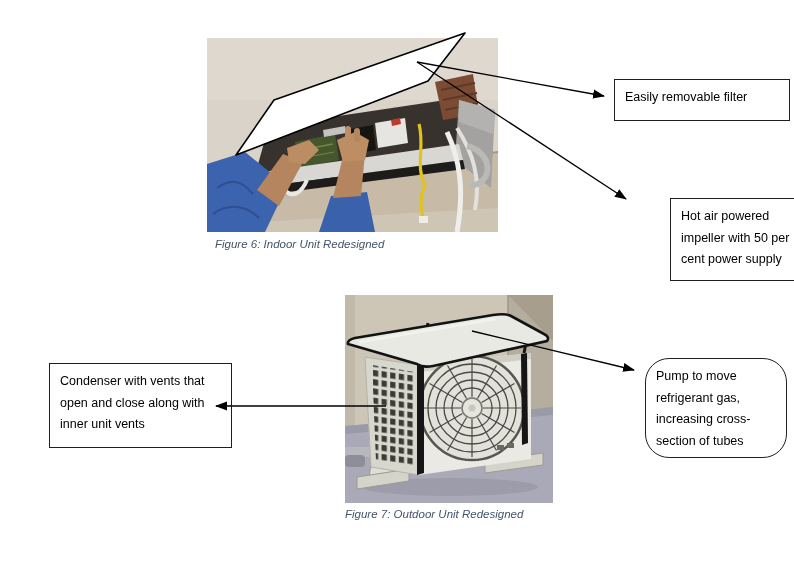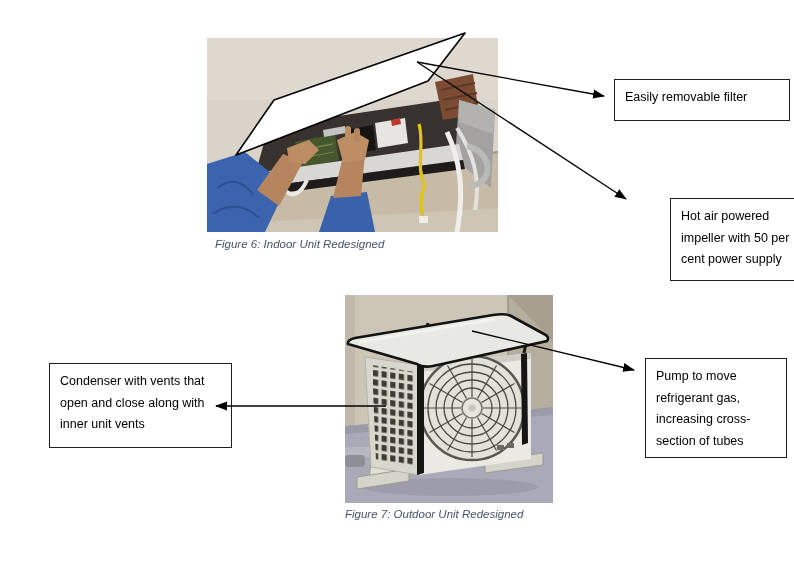--- a/index.html
+++ b/index.html
@@ -149,21 +149,21 @@
   <div class="callout z2" style="left:614px;top:79px;width:176px;height:42px;">Easily removable filter</div>
 
   <div class="callout z2" style="left:634px;top:198px;width:154px;height:83px;margin-left:36px;">Hot air powered
 impeller with 50 per
 cent power supply</div>
 
   <div class="callout z2" style="left:17px;top:363px;width:183px;height:85px;margin-left:32px;">Condenser with vents that
 open and close along with
 inner unit vents</div>
 
-  <div class="callout z2" style="left:645px;top:358px;width:142px;height:100px;">Pump to move
+  <div class="callout z2" style="left:645px;top:358px;width:142px;height:100px;border-radius:24px;">Pump to move
 refrigerant gas,
 increasing cross-
 section of tubes</div>
 
   <svg class="overlay" width="794" height="577" viewBox="0 0 794 577">
     <defs>
       <marker id="ah" markerUnits="userSpaceOnUse" markerWidth="12" markerHeight="10" refX="11" refY="5" orient="auto">
         <polygon points="0,0.5 12,5 0,9.5" fill="#000000"></polygon>
       </marker>
     </defs>

